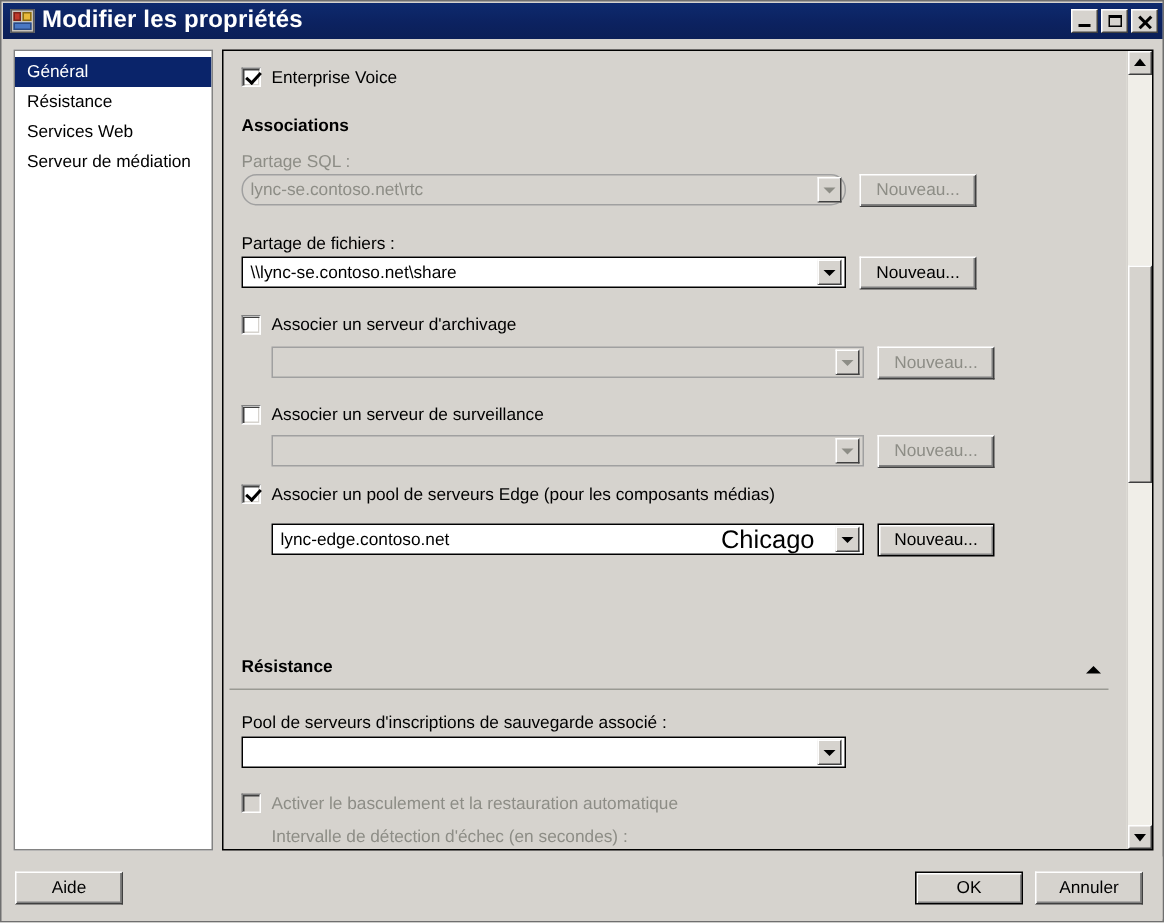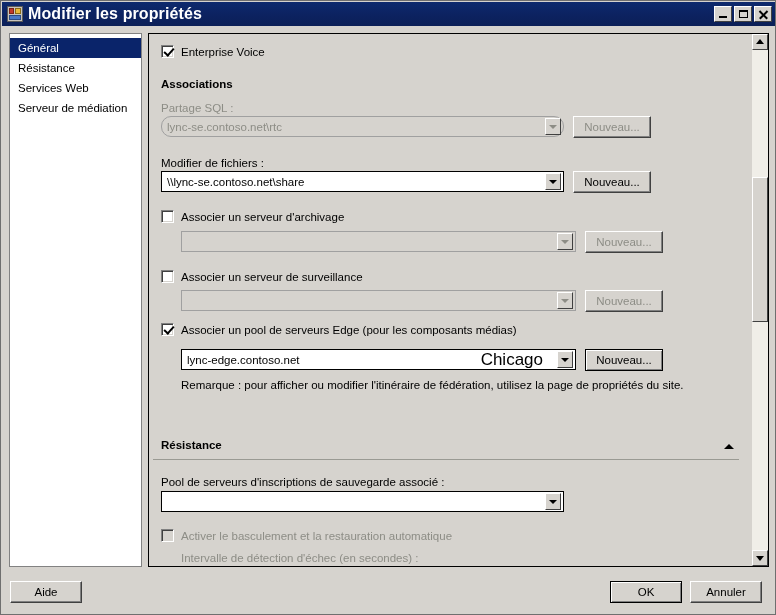--- a/index.html
+++ b/index.html
@@ -384,21 +384,21 @@
 
       <div class="abs lbl dis clip" style="left:12px; top:68px; width:250px; height:13px;">Partage SQL :</div>
       <div class="combo dis" style="left:12px; top:82px; width:403px;border-radius:10px;">
         <span class="val">lync-se.contoso.net\rtc</span>
         <span class="drop">
             <span class="tri"></span>
           </span>
       </div>
       <div class="btn dis" style="left:424px; top:82px; width:78px;">Nouveau...</div>
 
-      <div class="abs lbl" style="left:12px; top:123px;">Modifier de fichiers :</div>
+      <div class="abs lbl" style="left:12px; top:123px;">Partage de fichiers :</div>
       <div class="combo" style="left:12px; top:137px; width:403px;">
         <span class="val">\\lync-se.contoso.net\share</span>
         <span class="drop">
             <span class="tri"></span>
           </span>
       </div>
       <div class="btn" style="left:424px; top:137px; width:78px;">Nouveau...</div>
 
       <div class="abs cb-row" style="left:12px; top:176px;">
         <span class="checkbox"></span>
@@ -429,21 +429,20 @@
         <span class="lbl">Associer un pool de serveurs Edge (pour les composants médias)</span>
       </div>
       <div class="combo" style="left:32px; top:315px; width:395px;">
         <span class="val">lync-edge.contoso.net</span>
         <span class="val2">Chicago</span>
         <span class="drop">
             <span class="tri"></span>
           </span>
       </div>
       <div class="btn default" style="left:436px; top:315px; width:78px;">Nouveau...</div>
-      <div class="abs lbl" style="left:32px; top:345px;">Remarque : pour afficher ou modifier l'itinéraire de fédération, utilisez la page de propriétés du site.</div>
 
       <div class="section-title" style="left:12px; top:405px;">Résistance</div>
       <div class="section-arrow" style="left:575px; top:410px; transform:rotate(0deg);"></div>
       <div class="section-rule" style="left:4px; top:425px; width:586px;"></div>
 
       <div class="abs lbl" style="left:12px; top:442px;">Pool de serveurs d'inscriptions de sauvegarde associé :</div>
       <div class="combo" style="left:12px; top:457px; width:403px;">
         <span class="val"></span>
         <span class="drop">
             <span class="tri"></span>

